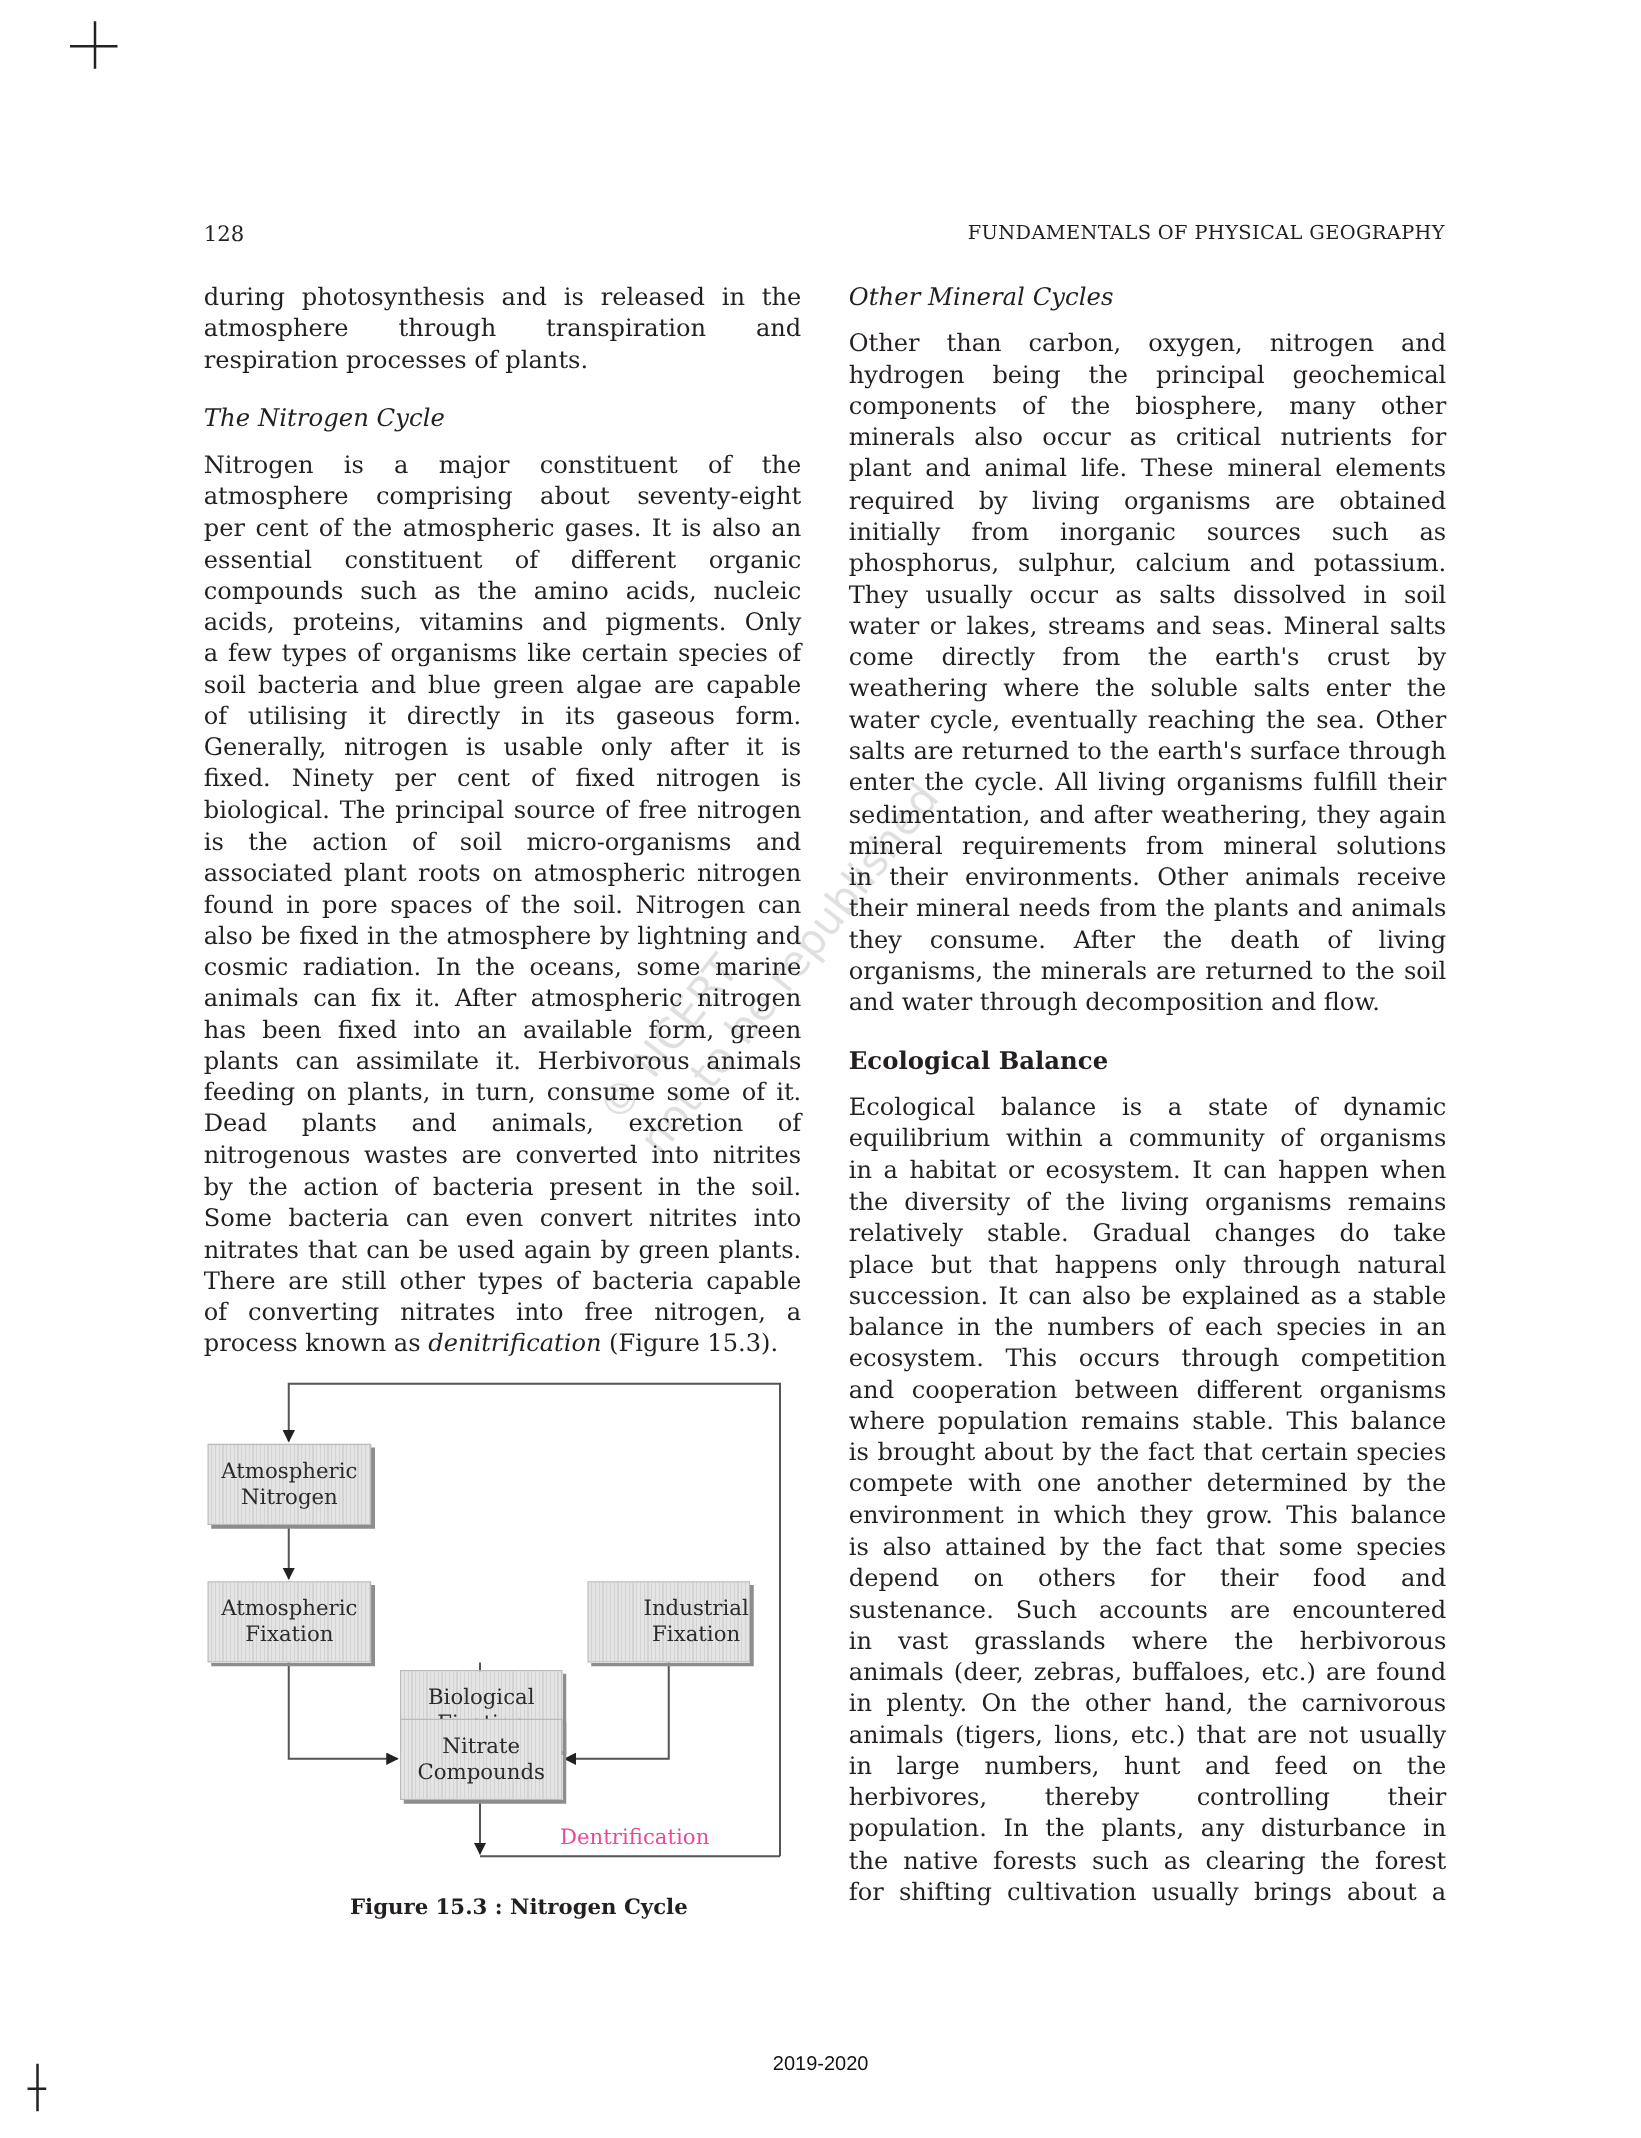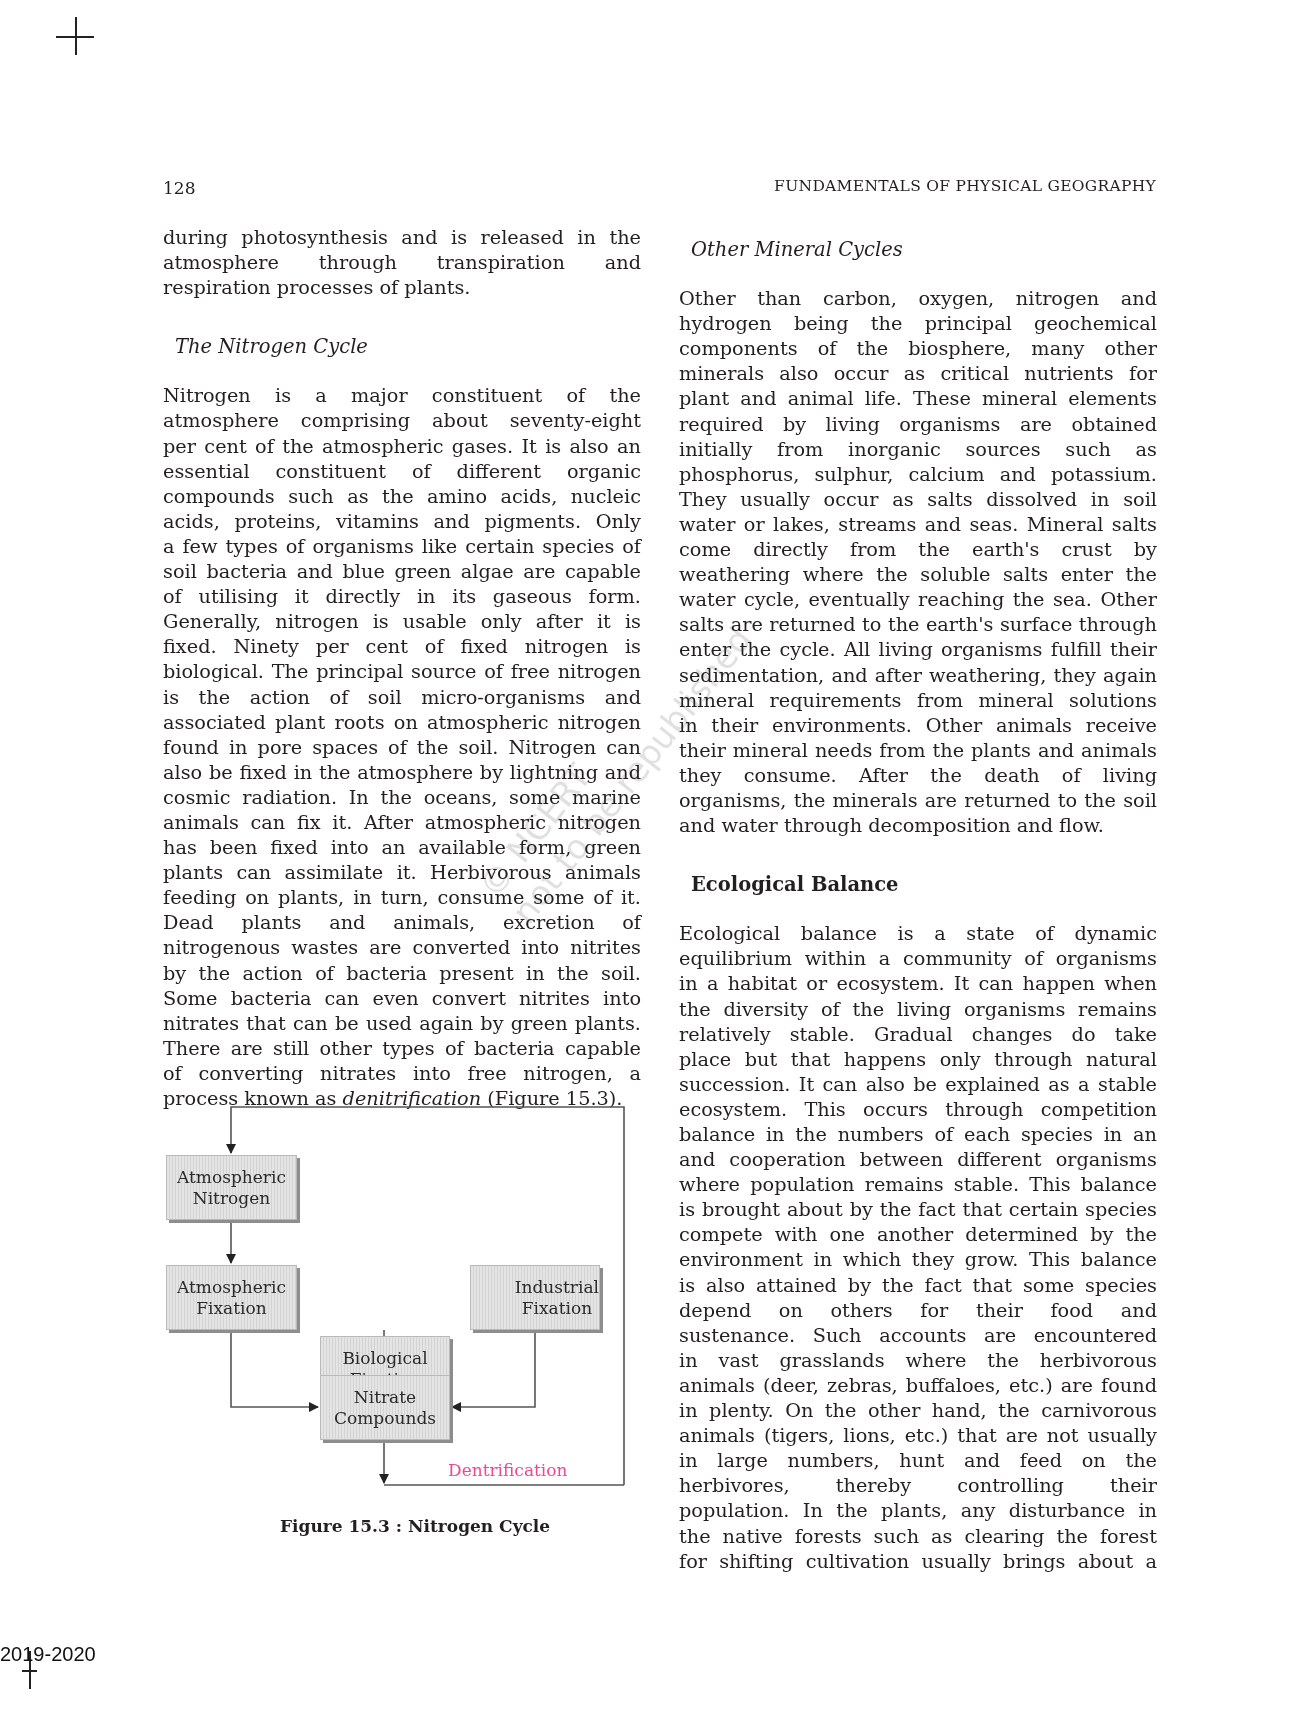--- a/index.html
+++ b/index.html
@@ -2,43 +2,43 @@
 <html><head>
 <meta charset="utf-8">
 <style>
   html, body { margin:0; padding:0; }
   body { width:1313px; height:1710px; background:#ffffff; position:relative; overflow:hidden;
          font-family:"DejaVu Serif", "Liberation Serif", serif; color:#231f20; }
   .crop { position:absolute; background:#222; }
   .page-num { position:absolute; left:163px; top:178px; font-size:17px; }
   .running-head { position:absolute; right:157px; top:177px; font-size:15.5px; letter-spacing:0.3px; }
   .col { position:absolute; width:478px; font-size:19.3px; line-height:25.1px; }
-  .col p { margin:12px; text-align:justify; text-align-last:auto; }
+  .col p { margin:0; text-align:justify; text-align-last:auto; }
   .col .line { display:block; text-align:justify; text-align-last:justify; white-space:nowrap; height:25.1px; }
   .col .line.last { text-align-last:left; }
   .subhead-italic { font-style:italic; font-size:19.5px; margin:0; }
   .subhead-bold { font-weight:bold; font-size:19.5px; margin:0; }
   .left-col { left:163px; top:225px; }
   .right-col { left:679px; top:225px; }
   .gap-sm { height:12px; }
   .gap-md { height:22px; }
 
   
   .figure { position:absolute; left:0; top:0; width:1313px; height:1710px; pointer-events:none; }
   .fig-box { position:absolute; border:1px solid #b9b9b9; box-shadow:3px 3px 0 #8d8d8d;
              background: repeating-linear-gradient(90deg, #e4e4e4 0px, #e4e4e4 2px, #d3d3d3 2px, #d3d3d3 3px);
              display:flex; align-items:center; justify-content:center; text-align:center;
              font-size:17px; line-height:21px; color:#2a2a2a; pointer-events:auto; }
   .fig-label { position:absolute; font-size:17px; color:#ec4899; }
   .caption { position:absolute; left:280px; top:1516px; font-size:17px; font-weight:bold; }
   .watermark { position:absolute; left:470px; top:880px; transform:rotate(-52deg); transform-origin:left top;
                color:#c8c8c8; font-family:"DejaVu Sans", sans-serif; font-size:34px; line-height:42px;
                opacity:0.55; white-space:nowrap; pointer-events:none; }
-  .footer-year { position:absolute; left:0; width:1313px; top:1643px; 
-                 font-family:"Liberation Sans", sans-serif; font-size:20px; color:#111; }
+  .footer-year { position:absolute; left:0; width:1313px; top:1643px; text-align:center;
+                 font-family:"Liberation Sans", sans-serif; font-size:16px; color:#111; }
 </style>
 </head>
 <body>
 
 <div class="crop" style="left:56px;top:36px;width:38px;height:2px;"></div>
 <div class="crop" style="left:75px;top:17px;width:2px;height:38px;"></div>
 <div class="crop" style="left:22px;top:1670px;width:15px;height:2px;"></div>
 <div class="crop" style="left:29px;top:1651px;width:2px;height:38px;"></div>
 
 <div class="page-num">128</div>
@@ -185,22 +185,22 @@
   <p class="subhead-bold">Ecological Balance</p>
   <div class="gap-sm"></div>
   <div>
       <span class="line">Ecological balance is a state of dynamic</span>
       <span class="line">equilibrium within a community of organisms</span>
       <span class="line">in a habitat or ecosystem. It can happen when</span>
       <span class="line">the diversity of the living organisms remains</span>
       <span class="line">relatively stable. Gradual changes do take</span>
       <span class="line">place but that happens only through natural</span>
       <span class="line">succession. It can also be explained as a stable</span>
+      <span class="line">balance in the numbers of each species in an</span>
       <span class="line">ecosystem. This occurs through competition</span>
-      <span class="line">balance in the numbers of each species in an</span>
       <span class="line">and cooperation between different organisms</span>
       <span class="line">where population remains stable. This balance</span>
       <span class="line">is brought about by the fact that certain species</span>
       <span class="line">compete with one another determined by the</span>
       <span class="line">environment in which they grow. This balance</span>
       <span class="line">is also attained by the fact that some species</span>
       <span class="line">depend on others for their food and</span>
       <span class="line">sustenance. Such accounts are encountered</span>
       <span class="line">in vast grasslands where the herbivorous</span>
       <span class="line">animals (deer, zebras, buffaloes, etc.) are found</span>

